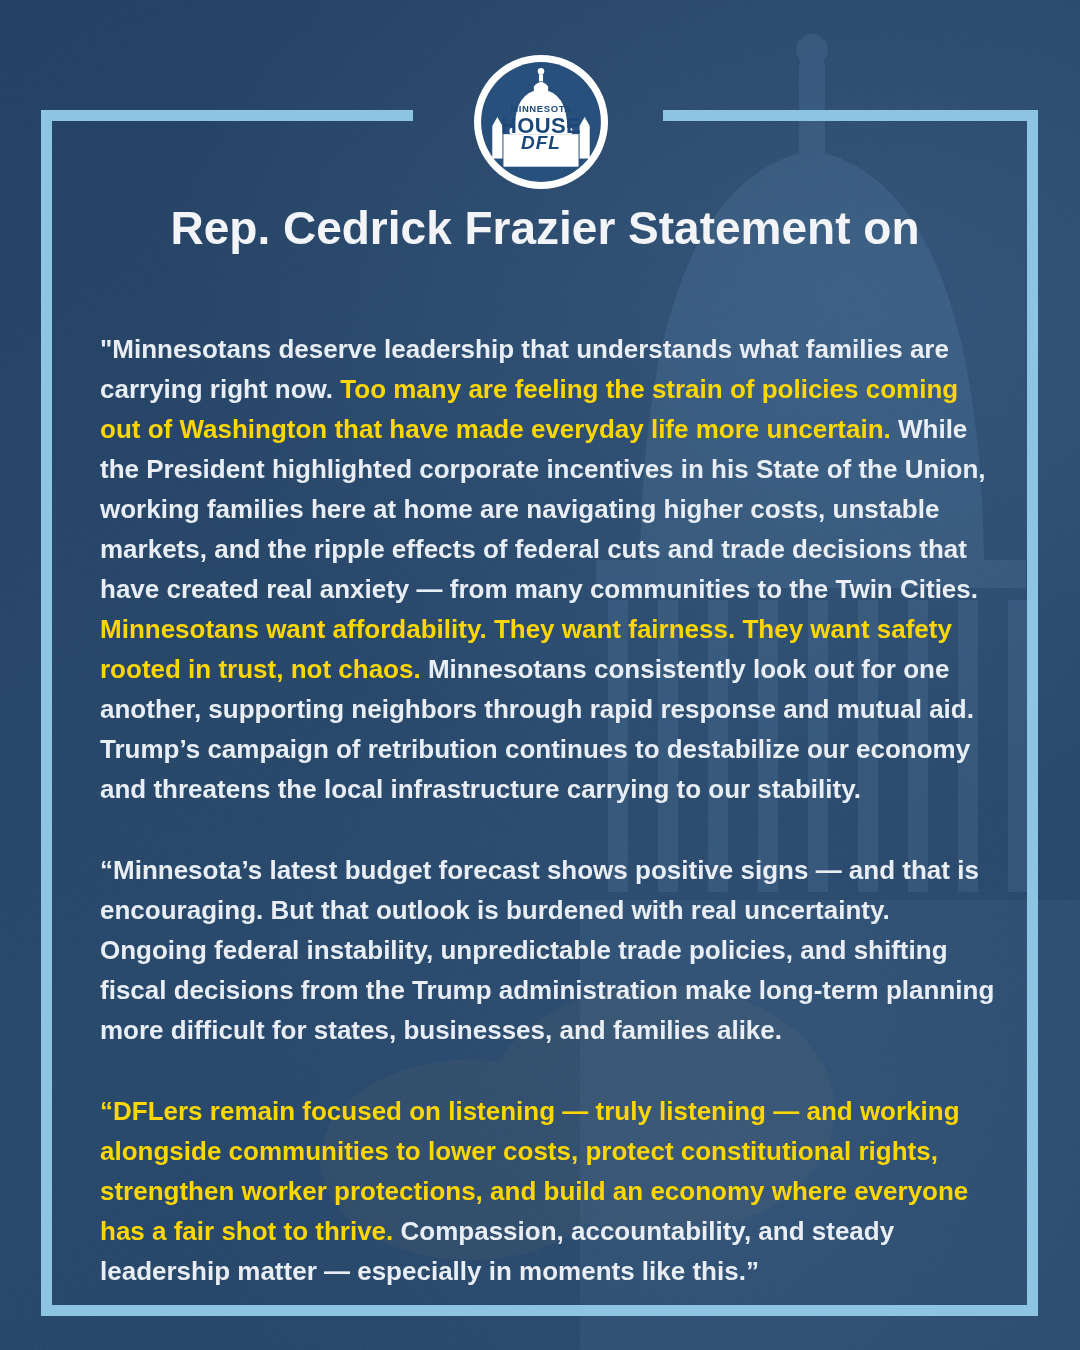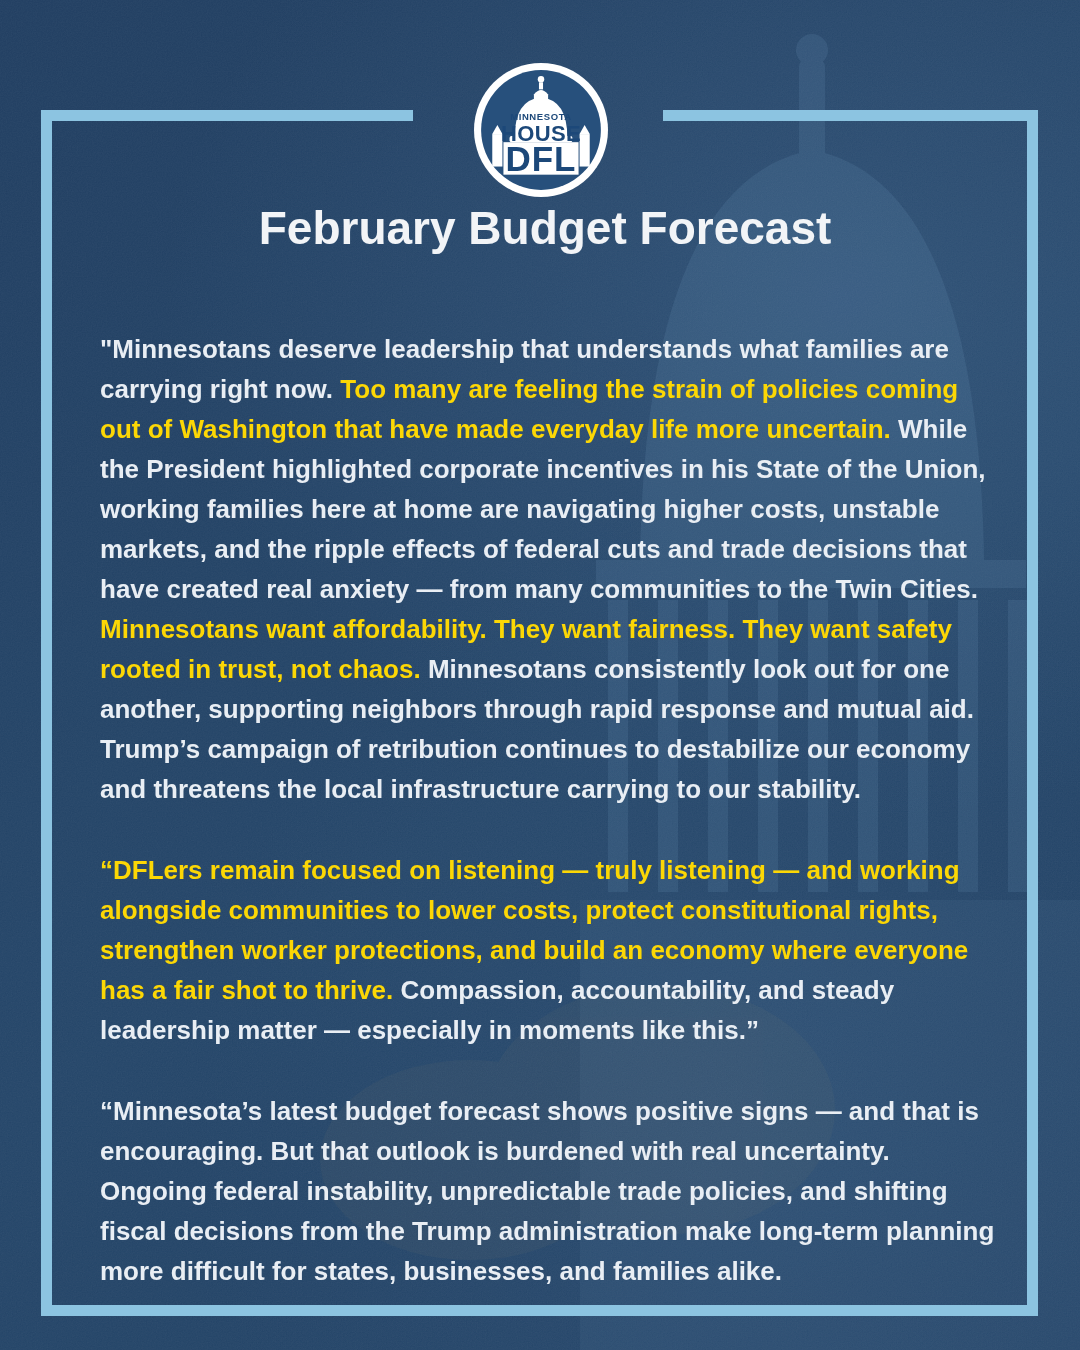--- a/index.html
+++ b/index.html
@@ -19,27 +19,27 @@
 
   
   .frame { position: absolute; background: #8cc4e1; }
   .frame-top-left  { left: 41px;  top: 110px;  width: 372px;  height: 11px; }
   .frame-top-right { left: 663px; top: 110px;  width: 375px;  height: 11px; }
   .frame-left      { left: 41px;  top: 110px;  width: 11px;   height: 1206px; }
   .frame-right     { left: 1027px;top: 110px;  width: 11px;   height: 1206px; }
   .frame-bottom    { left: 41px;  top: 1305px; width: 997px;  height: 11px; }
 
   
-  .logo { position: absolute; left: 474px; top: 63px; width: 134px; height: 134px; }
+  .logo { position: absolute; left: 474px; top: 55px; width: 134px; height: 134px; }
   .logo svg { position: absolute; left: 0; top: 0; width: 134px; height: 134px; }
   .logo-text { position: absolute; left: 0; width: 100%; text-align: center;
                color: #1c4879; font-weight: 700; line-height: 1; }
   .logo-minnesota { top: 49px; font-size: 9.5px; letter-spacing: 0.6px; }
   .logo-house     { top: 60px; font-size: 22px;  letter-spacing: 0.4px; }
-  .logo-dfl       { top: 78px; font-size: 35px;  letter-spacing: 1px; }
+  .logo-dfl       { top: 78px; font-size: 19px;  letter-spacing: 1px; font-style: italic; }
 
   
   .title { position: absolute; left: 52px; right: 42px; top: 201px; margin: 0;
            text-align: center; color: #f2f4f7; font-size: 46px; font-weight: 700;
            line-height: 55px; }
   .title-line { display: block; }
 
   
   .body { position: absolute; left: 100px; top: 329px; width: 924px;
           color: #e9eef4; font-size: 26px; font-weight: 700; line-height: 40px; }
@@ -103,41 +103,41 @@
         <path d="M104 70 L109 61 L114 70 Z"></path>
         <rect x="104" y="70" width="10" height="32"></rect>
       </g>
     </svg>
     <div class="logo-text logo-minnesota">MINNESOTA</div>
     <div class="logo-text logo-house">HOUSE</div>
     <div class="logo-text logo-dfl">DFL</div>
   </div>
 
   <h1 class="title">
-    <span class="title-line">February Budget Forecast</span>
+    <span class="title-line">Rep. Cedrick Frazier Statement on</span>
   </h1>
 
   <div class="body">
       <p class="body-para"><span>"Minnesotans deserve leadership that understands what families are
 carrying right now. </span><span class="hl">Too many are feeling the strain of policies coming
 out of Washington that have made everyday life more uncertain.</span><span> While
 the President highlighted corporate incentives in his State of the Union,
 working families here at home are navigating higher costs, unstable
 markets, and the ripple effects of federal cuts and trade decisions that
 have created real anxiety — from many communities to the Twin Cities.
 </span><span class="hl">Minnesotans want affordability. They want fairness. They want safety
 rooted in trust, not chaos.</span><span> Minnesotans consistently look out for one
 another, supporting neighbors through rapid response and mutual aid.
 Trump’s campaign of retribution continues to destabilize our economy
 and threatens the local infrastructure carrying to our stability.</span></p>
+      <p class="body-para"><span>“Minnesota’s latest budget forecast shows positive signs — and that is
+encouraging. But that outlook is burdened with real uncertainty.
+Ongoing federal instability, unpredictable trade policies, and shifting
+fiscal decisions from the Trump administration make long-term planning
+more difficult for states, businesses, and families alike.</span></p>
       <p class="body-para"><span class="hl">“DFLers remain focused on listening — truly listening — and working
 alongside communities to lower costs, protect constitutional rights,
 strengthen worker protections, and build an economy where everyone
 has a fair shot to thrive.</span><span> Compassion, accountability, and steady
 leadership matter — especially in moments like this.”</span></p>
-      <p class="body-para"><span>“Minnesota’s latest budget forecast shows positive signs — and that is
-encouraging. But that outlook is burdened with real uncertainty.
-Ongoing federal instability, unpredictable trade policies, and shifting
-fiscal decisions from the Trump administration make long-term planning
-more difficult for states, businesses, and families alike.</span></p>
     </div>
 
 </div>
 
 </body></html>

